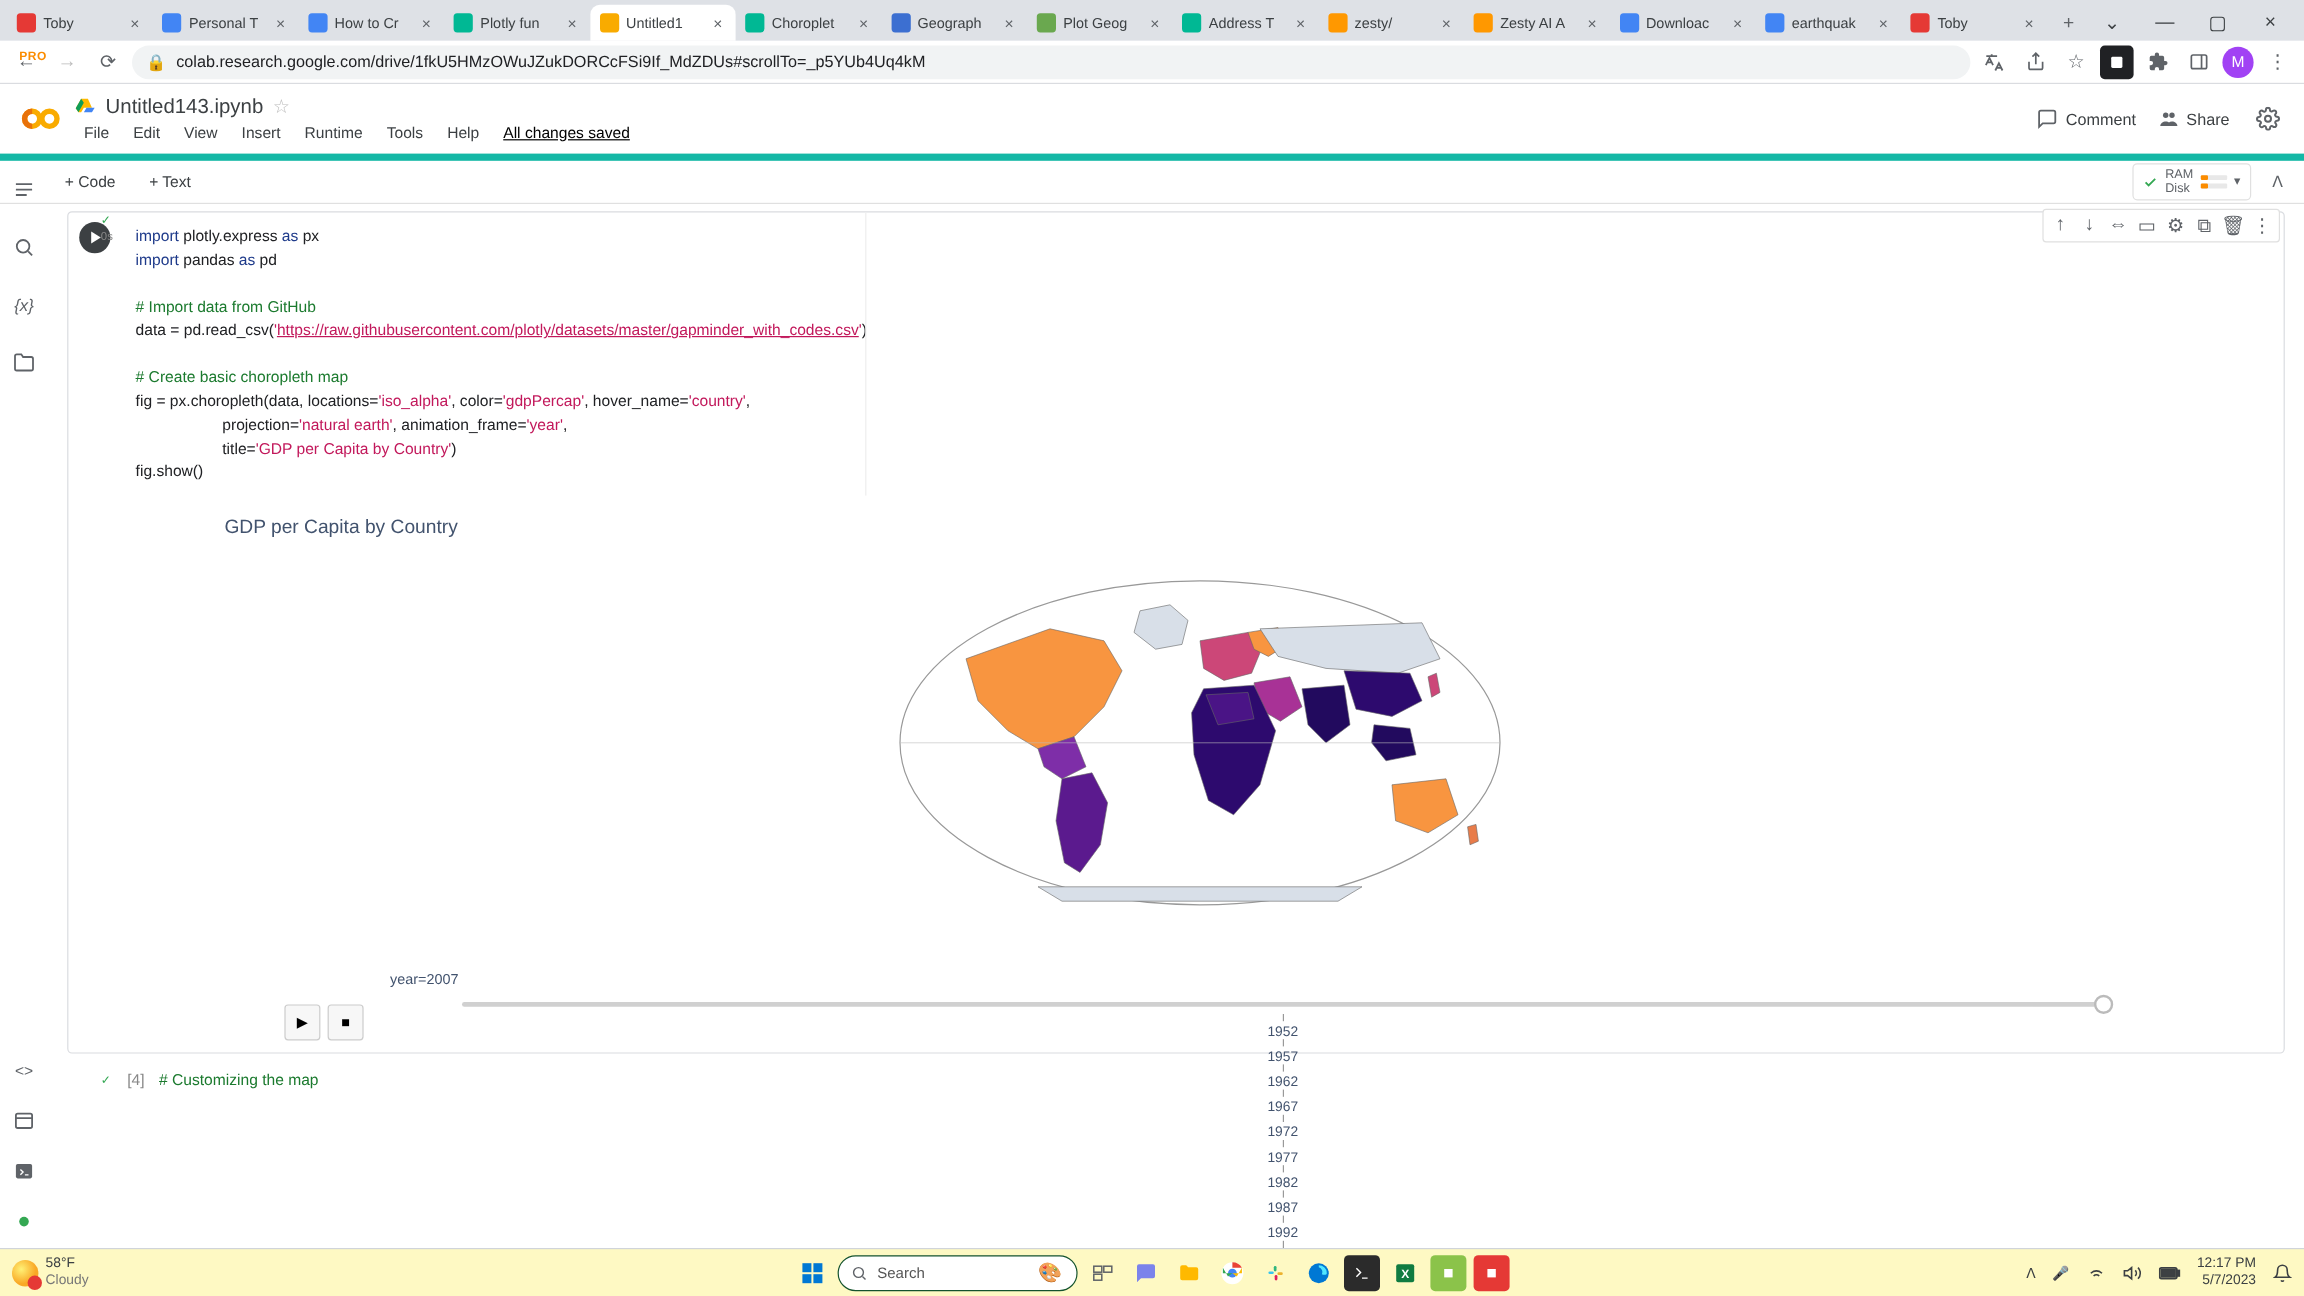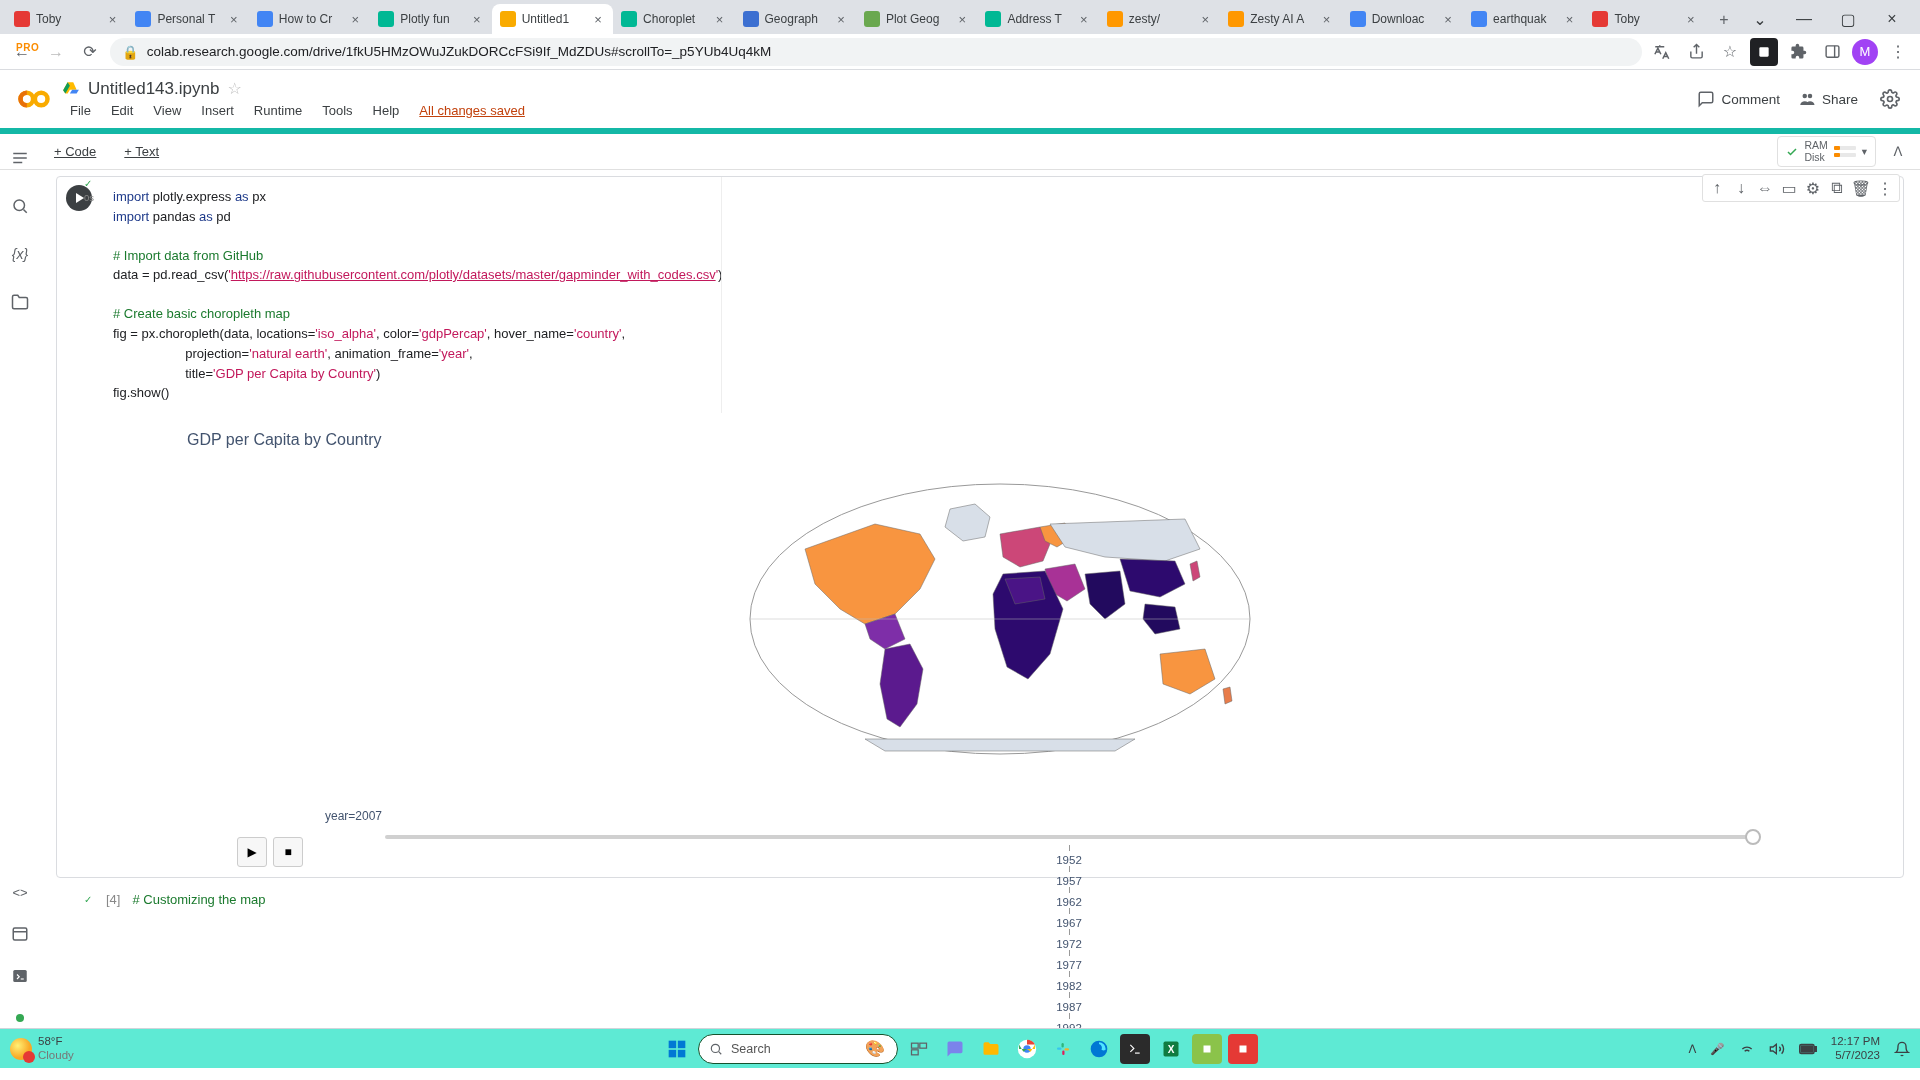--- a/index.html
+++ b/index.html
@@ -28,27 +28,27 @@
 
 .colab-head { height: 64px; display: flex; align-items: center; padding: 0 16px; gap: 10px; border-bottom: 6px solid #14b8a6; }
 .colab-logo { width: 36px; height: 36px; position: relative; }
 .colab-pro { font-size: 10px; color: #fb8c00; font-weight: 600; letter-spacing: 0.5px; position: absolute; top: 42px; left: 16px; }
 .colab-title-wrap { display: flex; flex-direction: column; gap: 2px; }
 .colab-title-row { display: flex; align-items: center; gap: 8px; }
 .colab-title { font-size: 17px; color: #3c4043; }
 .colab-star { color: #bbb; }
 .colab-menus { display: flex; gap: 4px; font-size: 13px; color: #3c4043; }
 .colab-menus span { padding: 2px 8px; cursor: pointer; }
-.colab-saved { color: #c2410c; text-decoration: underline; }
+.colab-saved { color: #000000; text-decoration: underline; }
 .head-right { margin-left: auto; display: flex; align-items: center; gap: 18px; }
 .head-btn { display: flex; align-items: center; gap: 6px; font-size: 13.5px; color: #3c4043; }
 
 
 .colab-tool { height: 36px; border-bottom: 1px solid #e0e0e0; display: flex; align-items: center; padding: 0 8px 0 44px; gap: 8px; font-size: 13px; color: #3c4043; }
-.toolbtn { padding: 4px 10px; display: flex; align-items: center; gap: 4px; text-decoration: underline; }
+.toolbtn { padding: 4px 10px; display: flex; align-items: center; gap: 4px; }
 .ram { margin-left: auto; display: flex; align-items: center; gap: 6px; font-size: 10.5px; color: #5f6368; line-height: 1.1; border: 1px solid #e0e0e0; border-radius: 4px; padding: 3px 8px; }
 .ram-bars { display: flex; flex-direction: column; gap: 3px; }
 .ram-bar { width: 22px; height: 4px; background: #e8e8e8; border-radius: 1px; position: relative; }
 .ram-bar::after { content: ""; position: absolute; left: 0; top: 0; bottom: 0; width: 30%; background: #fb8c00; border-radius: 1px; }
 
 
 .leftrail { position: absolute; left: 0; top: 134px; bottom: 40px; width: 40px; display: flex; flex-direction: column; align-items: center; padding-top: 14px; gap: 28px; color: #5f6368; }
 .leftrail .ic { width: 20px; height: 20px; display: flex; align-items: center; justify-content: center; }
 .leftrail .bottom { margin-top: auto; display: flex; flex-direction: column; gap: 22px; margin-bottom: 12px; align-items: center; }
 
@@ -89,21 +89,21 @@
 .slider-thumb { position: absolute; top: 2px; right: -8px; width: 16px; height: 16px; border-radius: 50%; background: #fff; border: 2px solid #bbb; }
 .slider-ticks { position: absolute; top: 18px; left: 0; right: 0; display: flex; justify-content: space-between; flex-direction: column; }
 .slider-tick { display: flex; flex-direction: column; align-items: center; gap: 3px; font-size: 11.5px; color: #42536e; }
 .slider-tick::before { content: ""; width: 1px; height: 6px; background: #999; }
 
 
 .nextcell { margin: 12px 8px 0 8px; display: flex; align-items: center; gap: 12px; font-family: "Roboto Mono", Consolas, monospace; font-size: 13px; padding: 2px 12px 2px 50px; }
 .nextcell .pn { color: #888; }
 
 
-.taskbar { position: absolute; bottom: 12px; left: 0; right: 0; height: 40px; background: #5eead4; border-top: 1px solid #d0d4da; display: flex; align-items: center; padding: 0 10px; gap: 6px; }
+.taskbar { position: absolute; bottom: 0; left: 0; right: 0; height: 40px; background: #fef9c3; border-top: 1px solid #d0d4da; display: flex; align-items: center; padding: 0 10px; gap: 6px; }
 .weather { display: flex; align-items: center; gap: 6px; font-size: 11.5px; color: #3c4043; line-height: 1.15; }
 .weather .wicon { width: 22px; height: 22px; border-radius: 50%; background: radial-gradient(circle at 35% 35%, #fff176, #f9a825 60%); position: relative; }
 .weather .wicon::after { content: ""; position: absolute; right: -3px; bottom: -3px; width: 12px; height: 12px; background: #e53935; border-radius: 50%; color: #fff; font-size: 8px; display: flex; align-items: center; justify-content: center; }
 .tb-center { position: absolute; left: 50%; transform: translateX(-50%); display: flex; align-items: center; gap: 6px; }
 .tb-search { display: flex; align-items: center; gap: 8px; background: #fff; border-radius: 18px; height: 30px; padding: 0 12px 0 10px; font-size: 12.5px; color: #555; border: 1px solid #14532d; width: 200px; }
 .tb-app { width: 30px; height: 30px; border-radius: 6px; display: flex; align-items: center; justify-content: center; }
 .tb-right { margin-left: auto; display: flex; align-items: center; gap: 14px; font-size: 11.5px; color: #3c4043; }
 .tb-clock { text-align: right; line-height: 1.2; }
 
 svg { display: block; }

